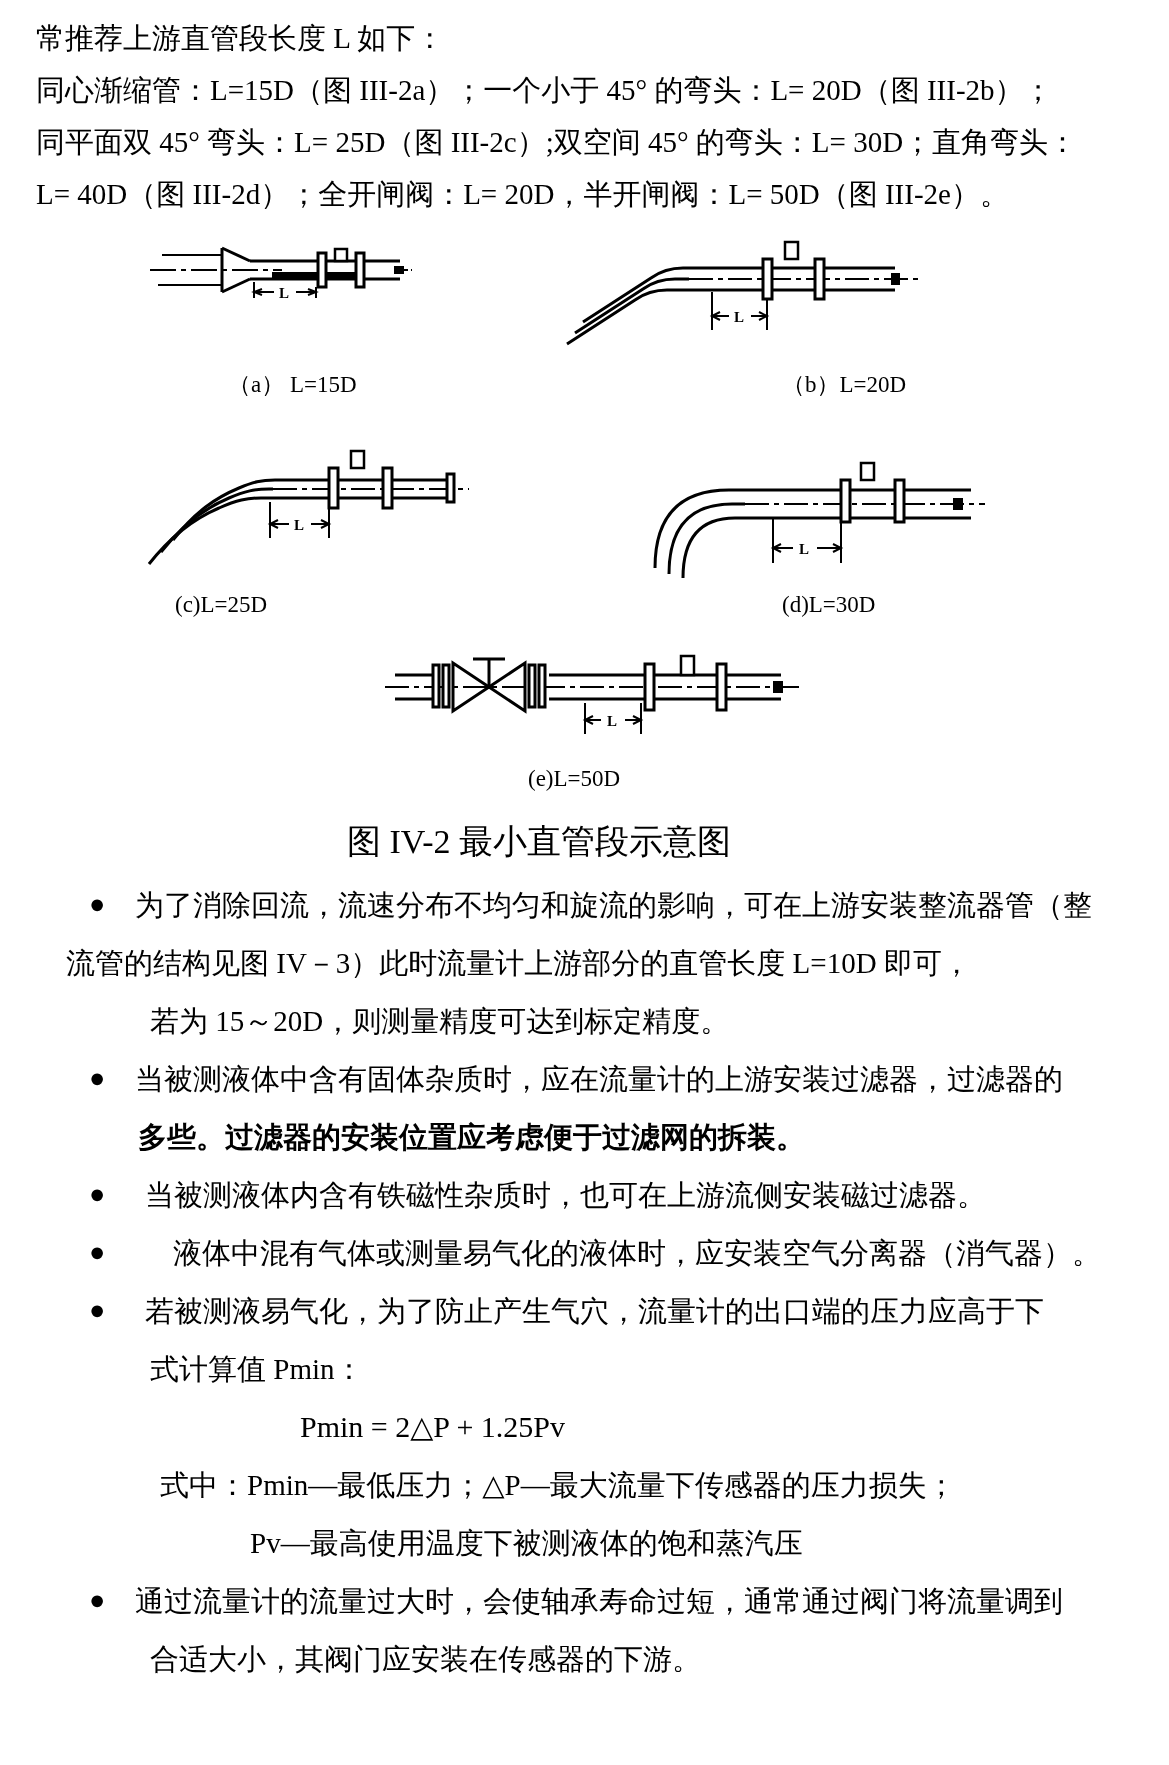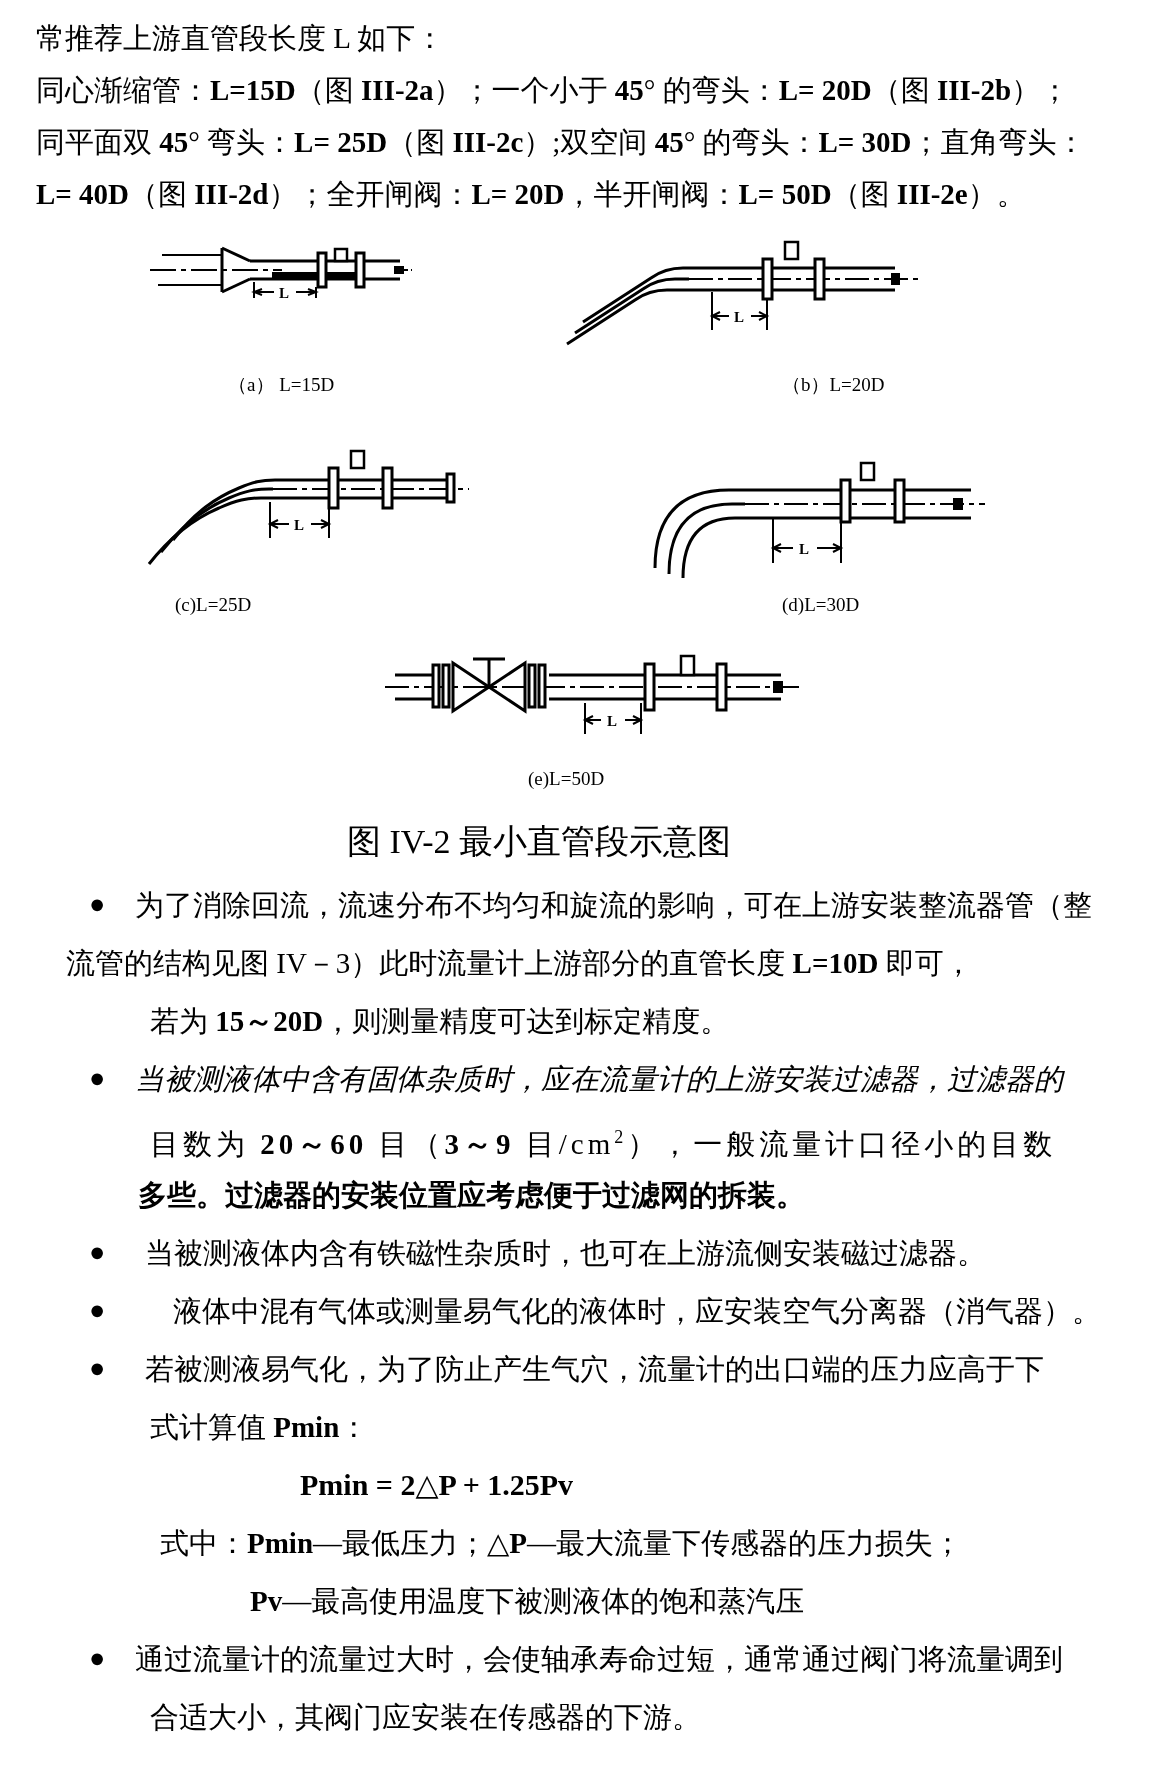--- a/index.html
+++ b/index.html
@@ -1,26 +1,26 @@
 <!DOCTYPE html>
 <html><head>
 <meta charset="utf-8">
 <style>
   html,body{margin:0;padding:0;background:#ffffff;}
   .page{
     position:relative;width:1169px;height:1765px;background:#fff;
     font-family:"Liberation Serif","DejaVu Serif",serif;color:#000;overflow:hidden;
   }
-  .b{font-weight:bold;}
+  .b{font-weight:normal;}
   sup{font-size:0.62em;}
   
   .intro{position:absolute;left:36px;top:12px;width:1120px;}
   .intro .line{height:52px;line-height:52px;font-size:29px;white-space:nowrap;}
   
-  .cap{position:absolute;font-size:19px;line-height:34px;white-space:nowrap;}
+  .cap{position:absolute;font-size:23px;line-height:34px;white-space:nowrap;}
   .figtitle{position:absolute;left:0;top:824px;width:1078px;text-align:center;
     font-size:34px;line-height:36px;}
   
   .bullets{position:absolute;left:0;top:876px;width:1169px;}
   .brow{position:relative;height:58px;line-height:58px;font-size:29px;white-space:nowrap;}
   .brow .mark{position:absolute;left:89px;top:-1px;font-size:27px;}
   .brow .txt{display:inline-block;}
   .wide .txt{letter-spacing:4px;}
   .formula-row{font-size:30px;font-weight:bold;}
   
@@ -182,22 +182,21 @@
   <div class="cap" style="left:175px;top:588px">(c)L=25D</div>
   <div class="cap" style="left:782px;top:588px">(d)L=30D</div>
   <div class="cap" style="left:528px;top:762px">(e)L=50D</div>
 
   <div class="figtitle">图 IV-2 最小直管段示意图</div>
 
   <div class="bullets">
       <div class="brow"><span class="mark">●</span><span class="txt" style="padding-left: 135px;"><span>为了消除回流，流速分布不均匀和旋流的影响，可在上游安装整流器管（整</span></span></div>
       <div class="brow"><span class="txt" style="padding-left: 66px;"><span>流管的结构见图 IV－3）此时流量计上游部分的直管长度 </span><span class="b">L=10D</span><span> 即可，</span></span></div>
       <div class="brow"><span class="txt" style="padding-left: 150px;"><span>若为 </span><span class="b">15～20D</span><span>，则测量精度可达到标定精度。</span></span></div>
-      <div class="brow"><span class="mark">●</span><span class="txt" style="padding-left: 135px; font-style: italic;"><span>当被测液体中含有固体杂质时，应在流量计的上游安装过滤器，过滤器的</span></span></div>
-      <div class="brow wide"><span class="txt" style="padding-left: 150px;"><span>目数为 </span><span class="b">20～60</span><span> 目（</span><span class="b">3～9</span><span> 目/cm</span><sup>2</sup><span>），一般流量计口径小的目数</span></span></div>
+      <div class="brow"><span class="mark">●</span><span class="txt" style="padding-left: 135px;"><span>当被测液体中含有固体杂质时，应在流量计的上游安装过滤器，过滤器的</span></span></div>
       <div class="brow"><span class="txt" style="padding-left: 138px; font-weight: bold;"><span>多些。过滤器的安装位置应考虑便于过滤网的拆装。</span></span></div>
       <div class="brow"><span class="mark">●</span><span class="txt" style="padding-left: 145px;"><span>当被测液体内含有铁磁性杂质时，也可在上游流侧安装磁过滤器。</span></span></div>
       <div class="brow"><span class="mark">●</span><span class="txt" style="padding-left: 145px; margin-left: 28px;"><span>液体中混有气体或测量易气化的液体时，应安装空气分离器（消气器）。</span></span></div>
       <div class="brow"><span class="mark">●</span><span class="txt" style="padding-left: 145px;"><span>若被测液易气化，为了防止产生气穴，流量计的出口端的压力应高于下</span></span></div>
       <div class="brow"><span class="txt" style="padding-left: 150px;"><span>式计算值 </span><span class="b">Pmin</span><span>：</span></span></div>
       <div class="brow formula-row"><span class="txt" style="padding-left: 300px;"><span class="b">Pmin = 2△P + 1.25Pv</span></span></div>
       <div class="brow"><span class="txt" style="padding-left: 160px;"><span>式中：</span><span class="b">Pmin</span><span>—最低压力；</span><span class="b">△P</span><span>—最大流量下传感器的压力损失；</span></span></div>
       <div class="brow"><span class="txt" style="padding-left: 250px;"><span class="b">Pv</span><span>—最高使用温度下被测液体的饱和蒸汽压</span></span></div>
       <div class="brow"><span class="mark">●</span><span class="txt" style="padding-left: 135px;"><span>通过流量计的流量过大时，会使轴承寿命过短，通常通过阀门将流量调到</span></span></div>
       <div class="brow"><span class="txt" style="padding-left: 150px;"><span>合适大小，其阀门应安装在传感器的下游。</span></span></div>

